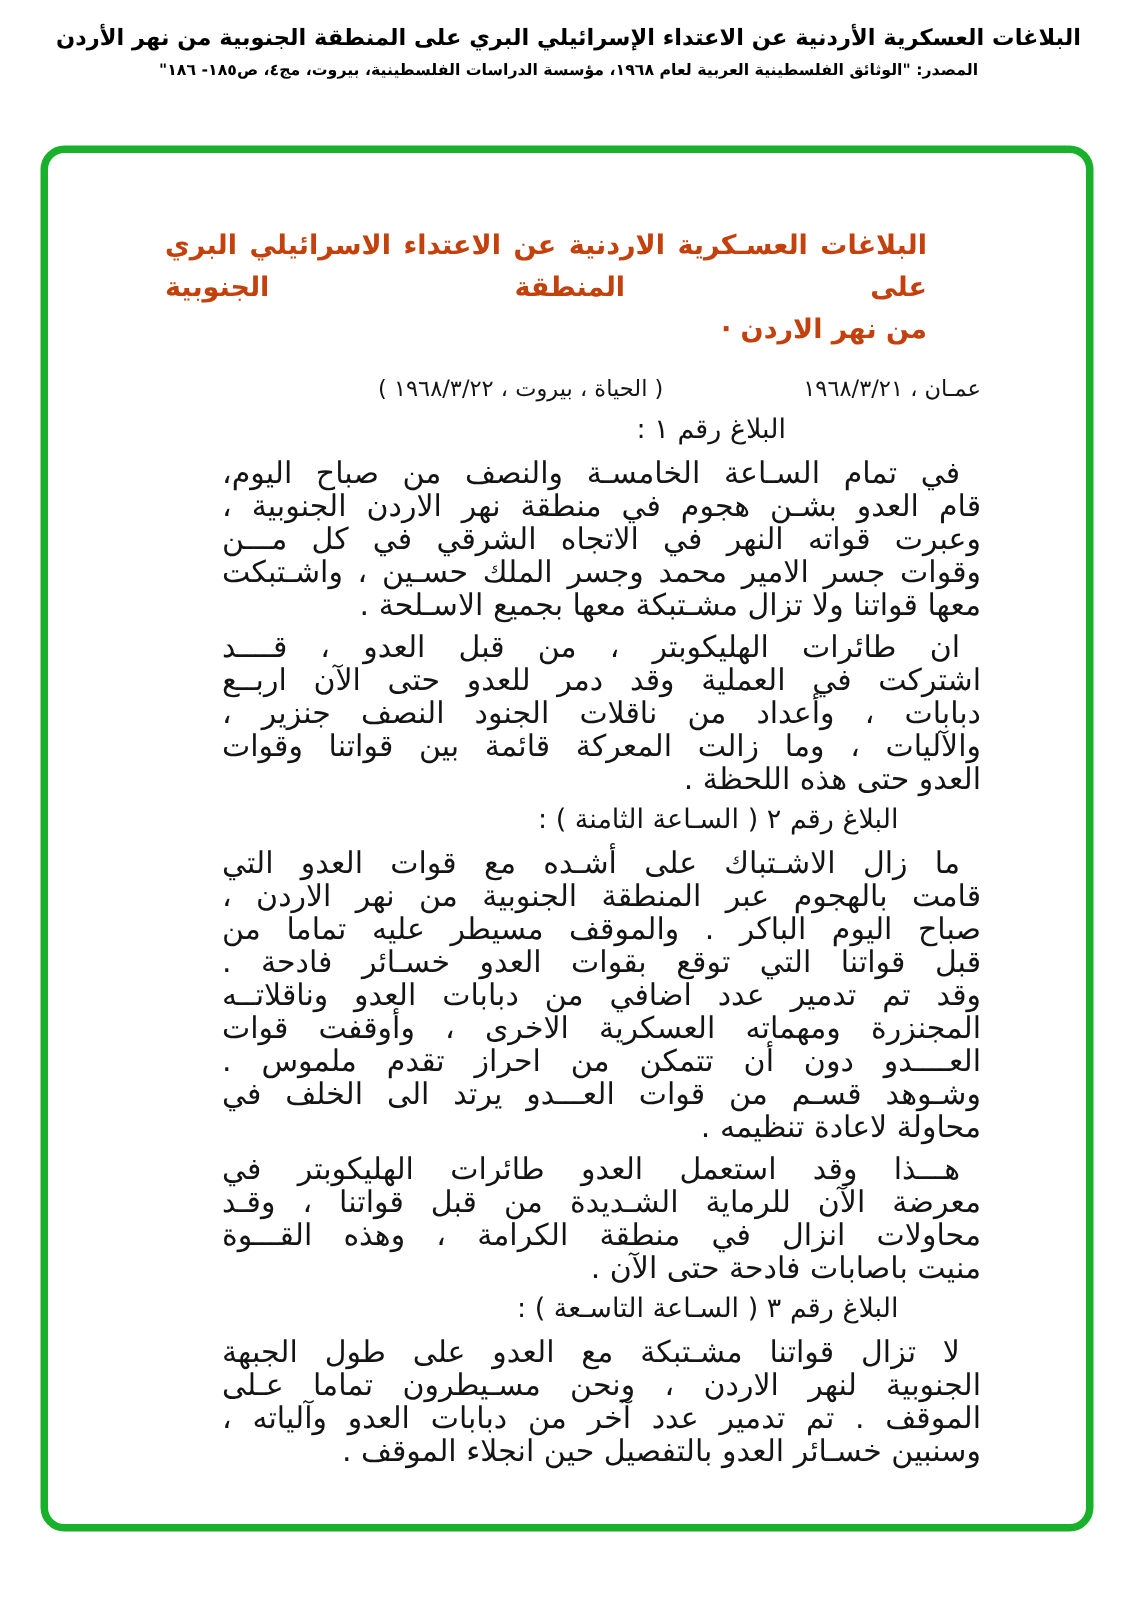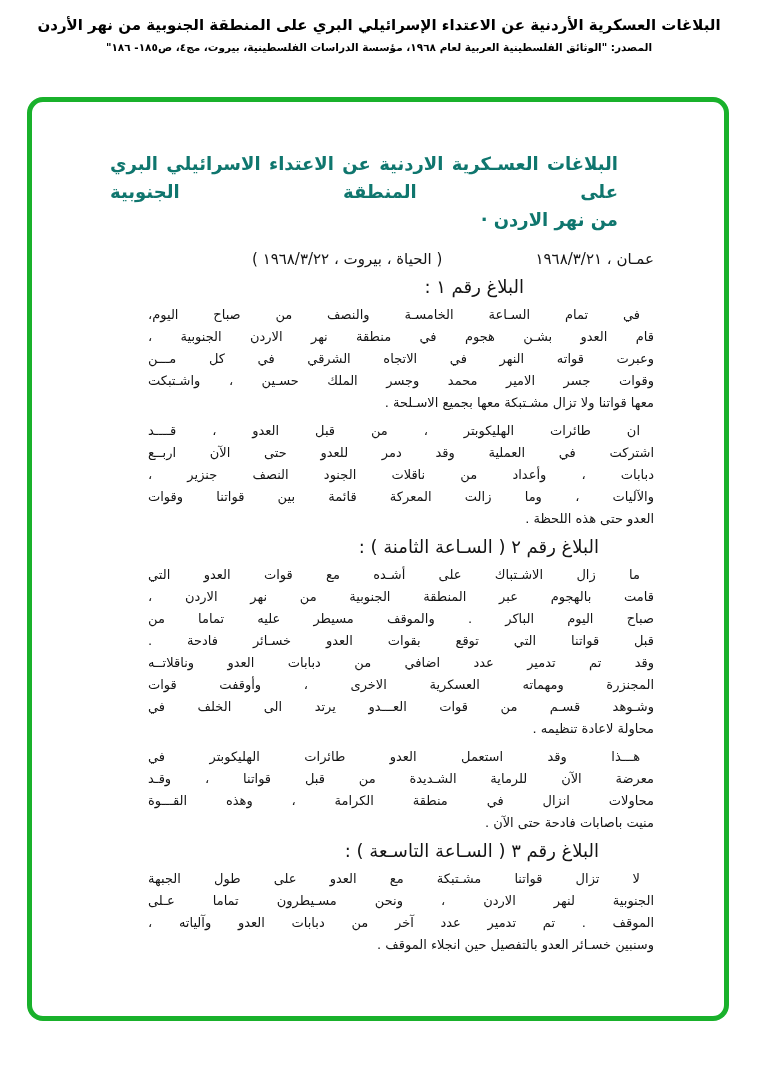--- a/index.html
+++ b/index.html
@@ -15,32 +15,32 @@
   .doc-frame{
     position:absolute;left:27px;top:97px;width:702px;height:924px;
     box-sizing:border-box;border:5px solid #19b12b;border-radius:16px;background:#fff;
   }
   
   .doc{
     position:absolute;top:0;left:0;right:0;bottom:0;
     padding:48px 70px 0 72px;direction:rtl;box-sizing:border-box;
     color:#141414;
   }
-  .doc-title{font-weight:bold;font-size:18px;line-height:28px;color:#0f766e;margin-left:6px;margin-right:36px;}
+  .doc-title{font-weight:bold;font-size:18px;line-height:28px;color:#c2410c;margin-left:6px;margin-right:36px;}
   .doc-title .t1{text-align:justify;text-align-last:justify;-moz-text-align-last:justify;}
   .doc-title .t2{text-align:right;}
   .dateline{
     display:flex;justify-content:space-between;align-items:baseline;
     margin-top:14px;padding-left:148px;font-size:15px;line-height:22px;
   }
   .sec-heading{font-size:18px;line-height:22px;margin:6px 55px 0 0;text-align:right;}
   .section:first-child .sec-heading{margin-right:130px;}
   .para{margin-top:6px;}
   .line{
-    font-size:13px;line-height:22px;
+    font-size:20px;line-height:22px;
     text-align:justify;text-align-last:justify;margin-left:44px;-moz-text-align-last:justify;
   }
   .line.first{padding-right:14px;}
   .line.last{text-align:right;text-align-last:right;-moz-text-align-last:right;}
 </style>
 </head>
 <body>
 
 <div class="top-header">
   <div class="top-title">البلاغات العسكرية الأردنية عن الاعتداء الإسرائيلي البري على المنطقة الجنوبية من نهر الأردن</div>
@@ -77,20 +77,21 @@
         </div>
         <div class="section">
           <div class="sec-heading">البلاغ رقم ٢ ( السـاعة الثامنة ) :</div>
           <div class="para">
             <div class="line first">ما زال الاشـتباك على أشـده مع قوات العدو التي</div>
             <div class="line">قامت بالهجوم عبر المنطقة الجنوبية من نهر الاردن ،</div>
             <div class="line">صباح اليوم الباكر . والموقف مسيطر عليه تماما من</div>
             <div class="line">قبل قواتنا التي توقع بقوات العدو خسـائر فادحة .</div>
             <div class="line">وقد تم تدمير عدد اضافي من دبابات العدو وناقلاتــه</div>
             <div class="line">المجنزرة ومهماته العسكرية الاخرى ، وأوقفت قوات</div>
+            <div class="line">العــــدو دون أن تتمكن من احراز تقدم ملموس .</div>
             <div class="line">وشـوهد قسـم من قوات العـــدو يرتد الى الخلف في</div>
             <div class="line last">محاولة لاعادة تنظيمه .</div>
           </div>
           <div class="para">
             <div class="line first">هـــذا وقد استعمل العدو طائرات الهليكوبتر في</div>
             <div class="line">معرضة الآن للرماية الشـديدة من قبل قواتنا ، وقـد</div>
             <div class="line">محاولات انزال في منطقة الكرامة ، وهذه القـــوة</div>
             <div class="line last">منيت باصابات فادحة حتى الآن .</div>
           </div>
         </div>

